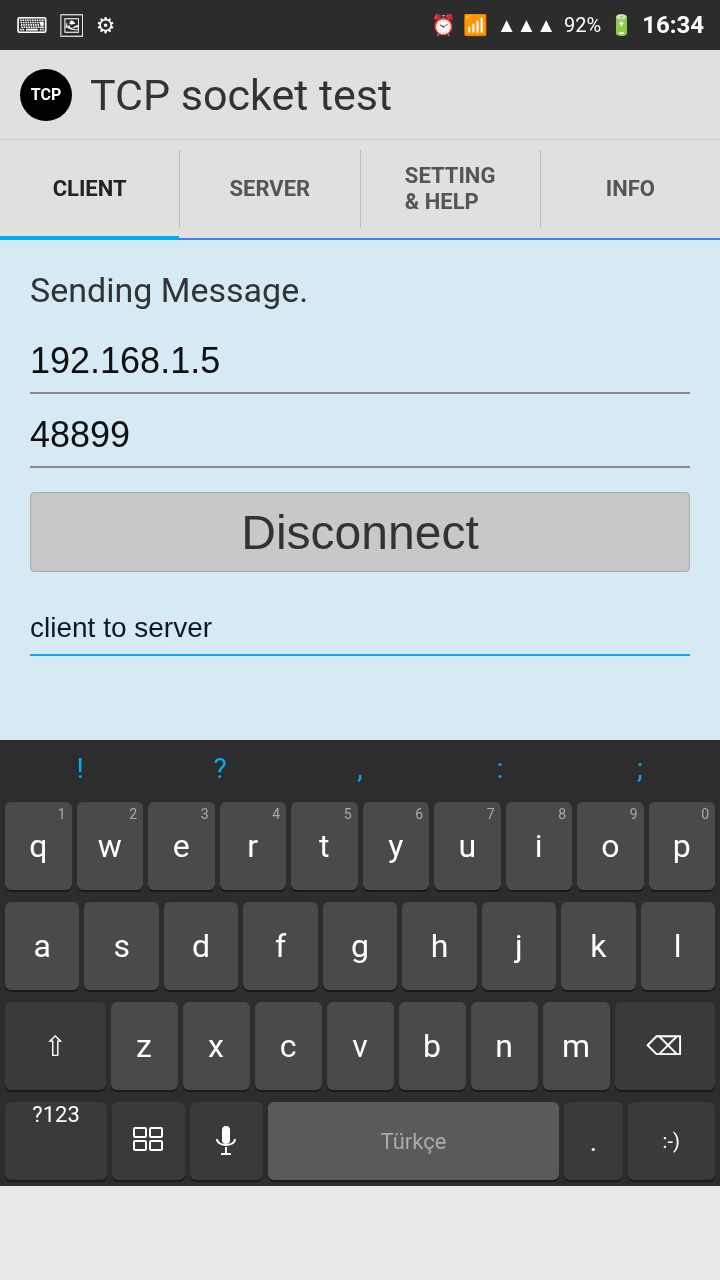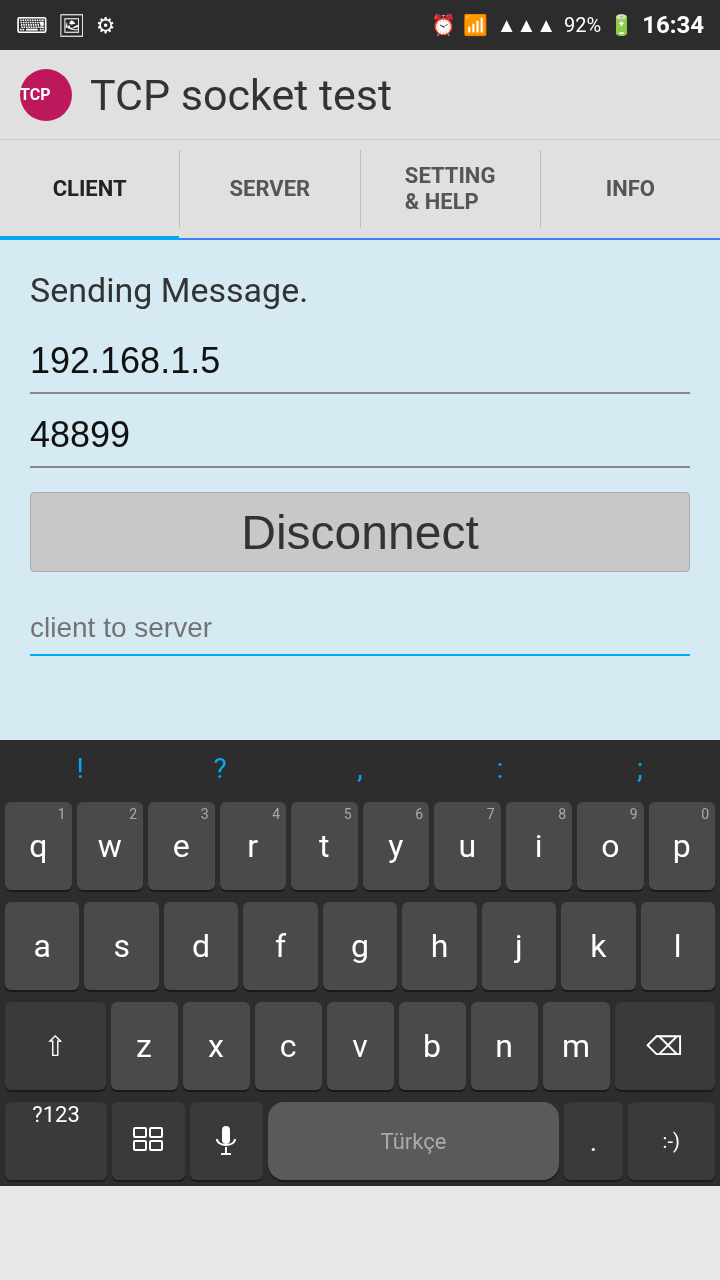--- a/index.html
+++ b/index.html
@@ -46,24 +46,25 @@
       background: #e0e0e0;
       display: flex;
       align-items: center;
       padding: 0 20px;
       gap: 18px;
       border-bottom: 1px solid #ccc;
     }
     .app-icon {
       width: 52px;
       height: 52px;
-      background: #be185d;
+      background: #000000;
       border-radius: 50%;
       display: flex;
       align-items: center;
+      justify-content: center;
       color: white;
       font-size: 18px;
       font-weight: bold;
       flex-shrink: 0;
     }
     .app-title {
       font-size: 43px;
       color: #333;
       font-weight: normal;
     }
@@ -145,21 +146,21 @@
       margin-top: 14px;
       margin-bottom: 10px;
     }
     .message-input-area {
       width: 100%;
       background: transparent;
       border: none;
       border-bottom: 2px solid #03A9F4;
       padding: 10px 0;
       font-size: 28px;
-      color: #737373;
+      color: #0f172a;
       outline: none;
       margin-top: 10px;
     }
 
     
     .keyboard {
       width: 720px;
       background: #2d2d2d;
       padding: 0;
     }
@@ -265,21 +266,21 @@
       justify-content: center;
       color: white;
       font-size: 28px;
       cursor: pointer;
       box-shadow: 0 2px 0 #1a1a1a;
     }
     .key-space-bottom {
       flex: 4;
       height: 78px;
       background: #5a5a5a;
-      border-radius: 16px;
+      border-radius: 6px;
       display: flex;
       align-items: center;
       justify-content: center;
       color: #aaa;
       font-size: 22px;
       cursor: pointer;
       box-shadow: 0 2px 0 #1a1a1a;
     }
     .key-dot {
       flex: 0.8;

